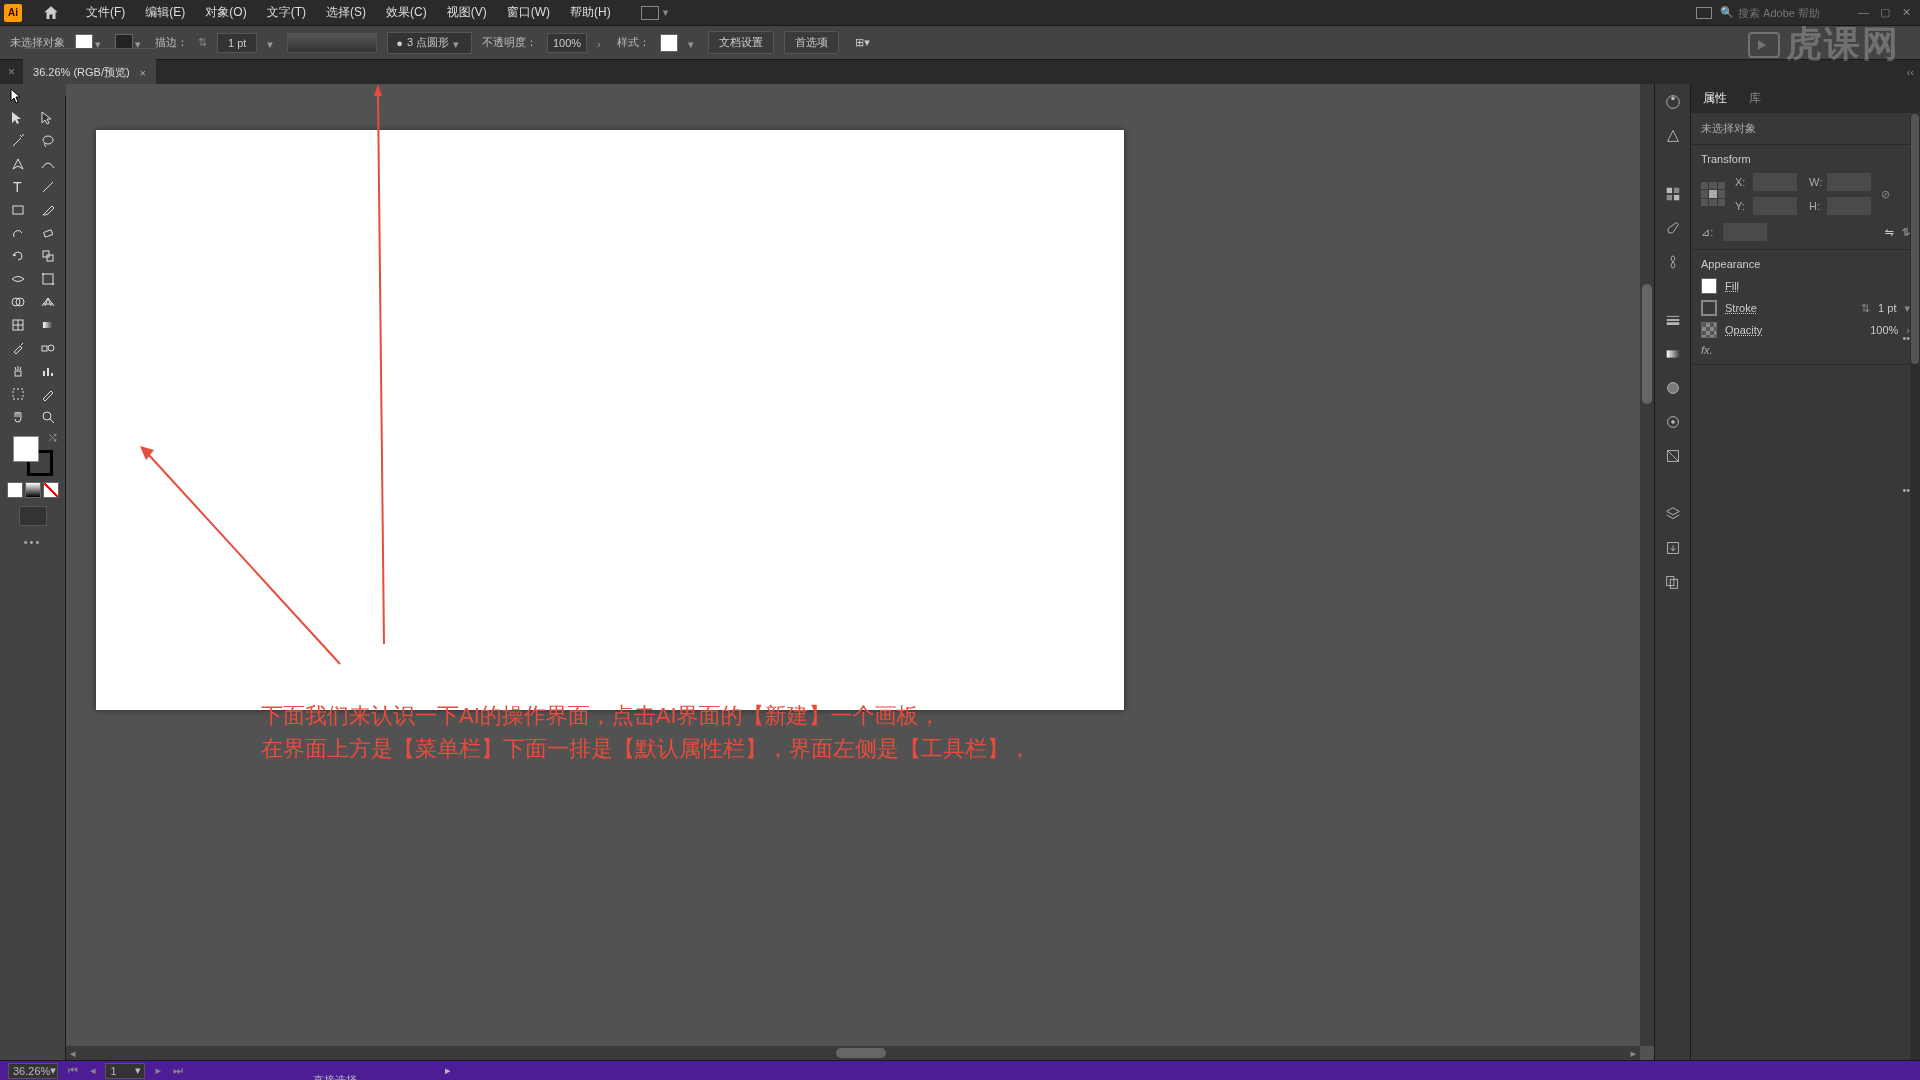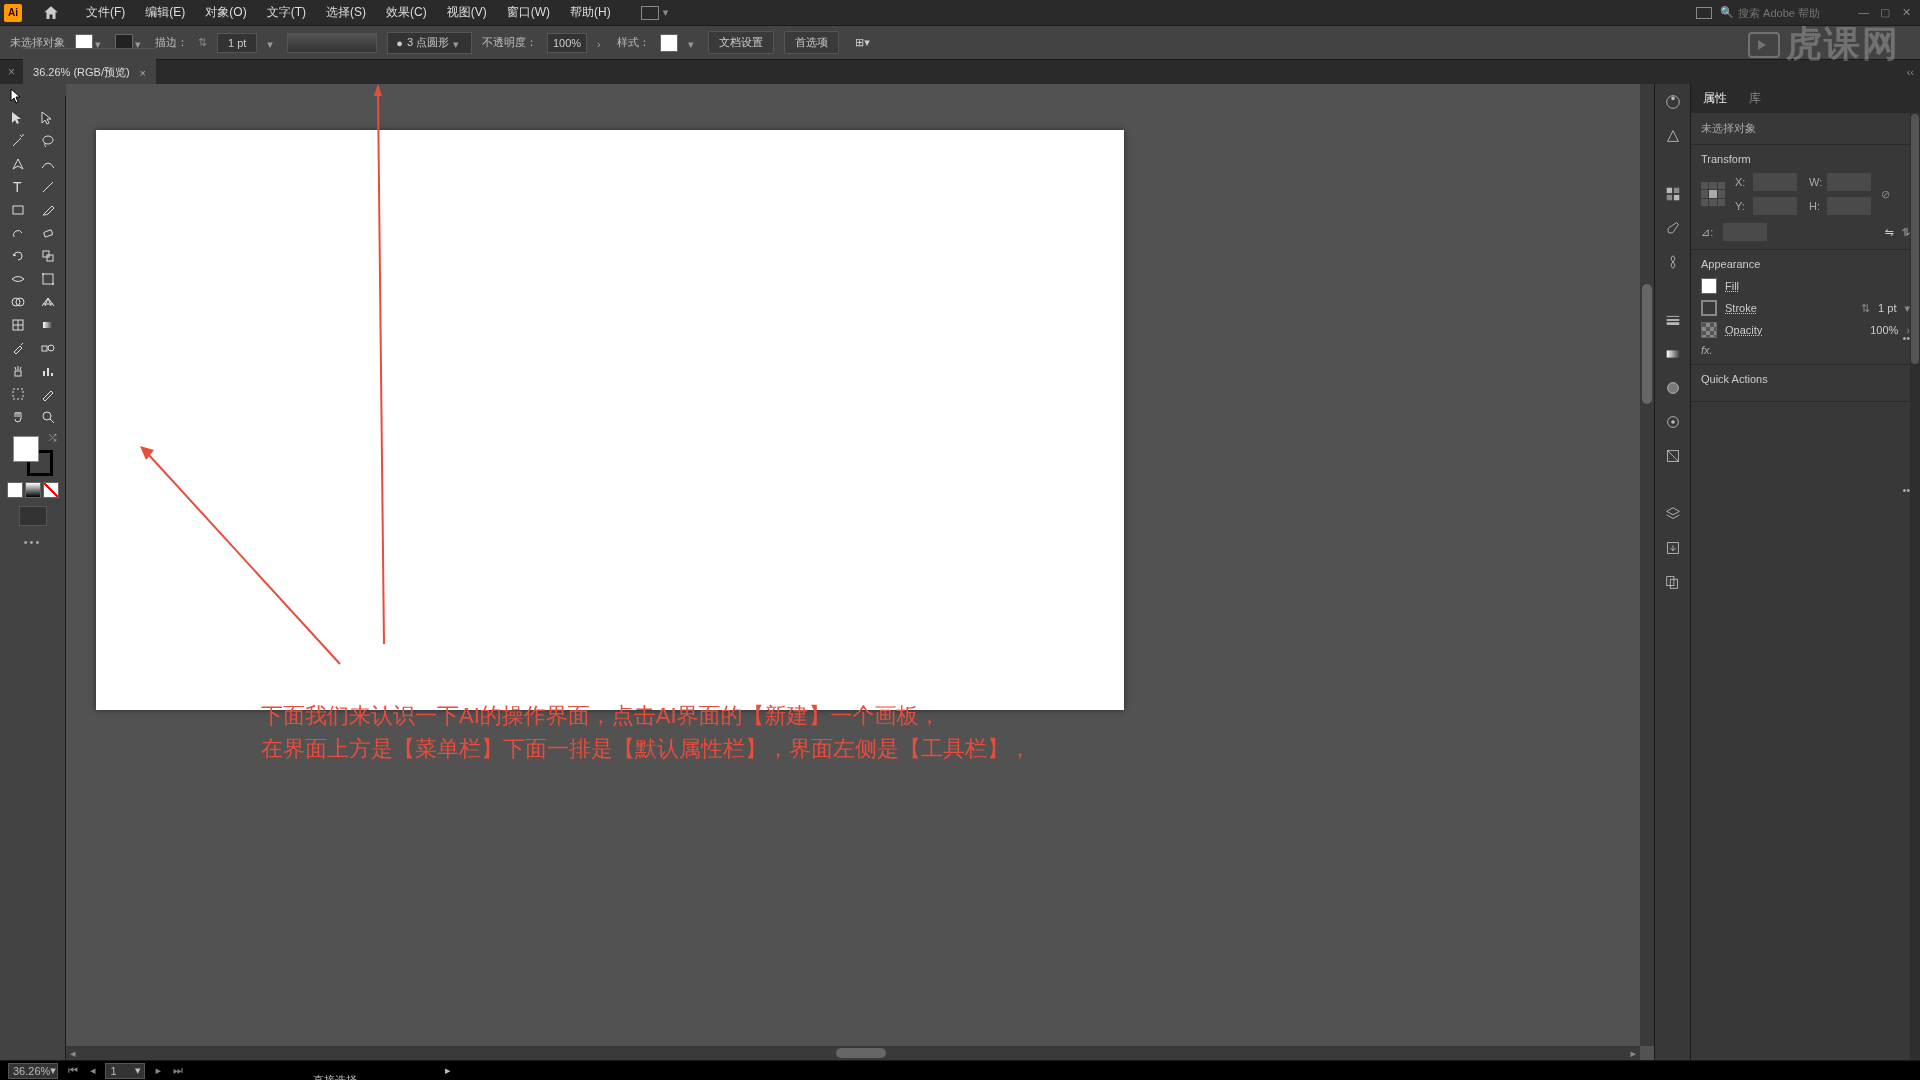--- a/index.html
+++ b/index.html
@@ -83,21 +83,21 @@
 .tf-label { color: #aaa; width: 14px; }
 .tf-val { width: 44px; height: 18px; background: #4a4a4a; color: #666; padding: 0 4px; font-size: 10px; display:flex; align-items:center; }
 .appear-row { display: flex; align-items: center; gap: 8px; margin-bottom: 6px; font-size: 11px; }
 .appear-sw { width: 16px; height: 16px; border: 1px solid #666; }
 .appear-label { color: #ccc; text-decoration: underline dotted; }
 .props-more { position: absolute; right: 6px; color: #aaa; cursor: pointer; }
 .props-scrollbar { position:absolute; right:0; top:30px; bottom:0; width:10px; background:#2e2e2e; }
 .props-scrollbar-thumb { position:absolute; top:0; left:1px; width:8px; height:250px; background:#555; border-radius:4px; }
 
 
-.statusbar { height: 20px; background: #000000; display: flex; align-items: center; padding: 0 8px; gap: 8px; font-size: 11px; color: #bbb; border-top: 1px solid #1a1a1a; }
+.statusbar { height: 20px; background: #4c1d95; display: flex; align-items: center; padding: 0 8px; gap: 8px; font-size: 11px; color: #bbb; border-top: 1px solid #1a1a1a; }
 .zoom-sel { width: 50px; height: 16px; background: #333; border: 1px solid #555; display: flex; align-items: center; padding: 0 4px; }
 .nav-btn { cursor: pointer; color: #888; padding: 0 2px; }
 .artboard-sel { width: 40px; height: 16px; background: #333; border: 1px solid #555; display: flex; align-items: center; padding: 0 4px; }
 .status-tool { margin-left: 120px; color: #bbb; margin-top: 20px; }
 </style>
 </head>
 <body>
 
 <div class="menubar">
   <div class="app-icon">Ai</div>
@@ -533,23 +533,20 @@
       </div>
       <div class="appear-row">
         <div class="appear-sw" style="background:repeating-conic-gradient(#888 0 25%,#555 0 50%) 0 0/8px 8px;"></div>
         <span class="appear-label">Opacity</span>
         <span style="margin-left:auto;">100%</span>
         <span style="color:#888;">›</span>
       </div>
       <div style="color:#aaa;font-style:italic;margin-top:6px;">fx.</div>
       <div class="props-more" style="top:400px;">•••</div>
     </div>
-    <div class="props-section">
-      <div class="props-heading">Quick Actions</div>
-    </div>
     <div class="props-scrollbar">
         <div class="props-scrollbar-thumb"></div>
       </div>
   </div>
 </div>
 
 <div class="statusbar">
   <div class="zoom-sel">
       <span>36.26%</span>
       <span style="margin-left:auto;">▾</span>

